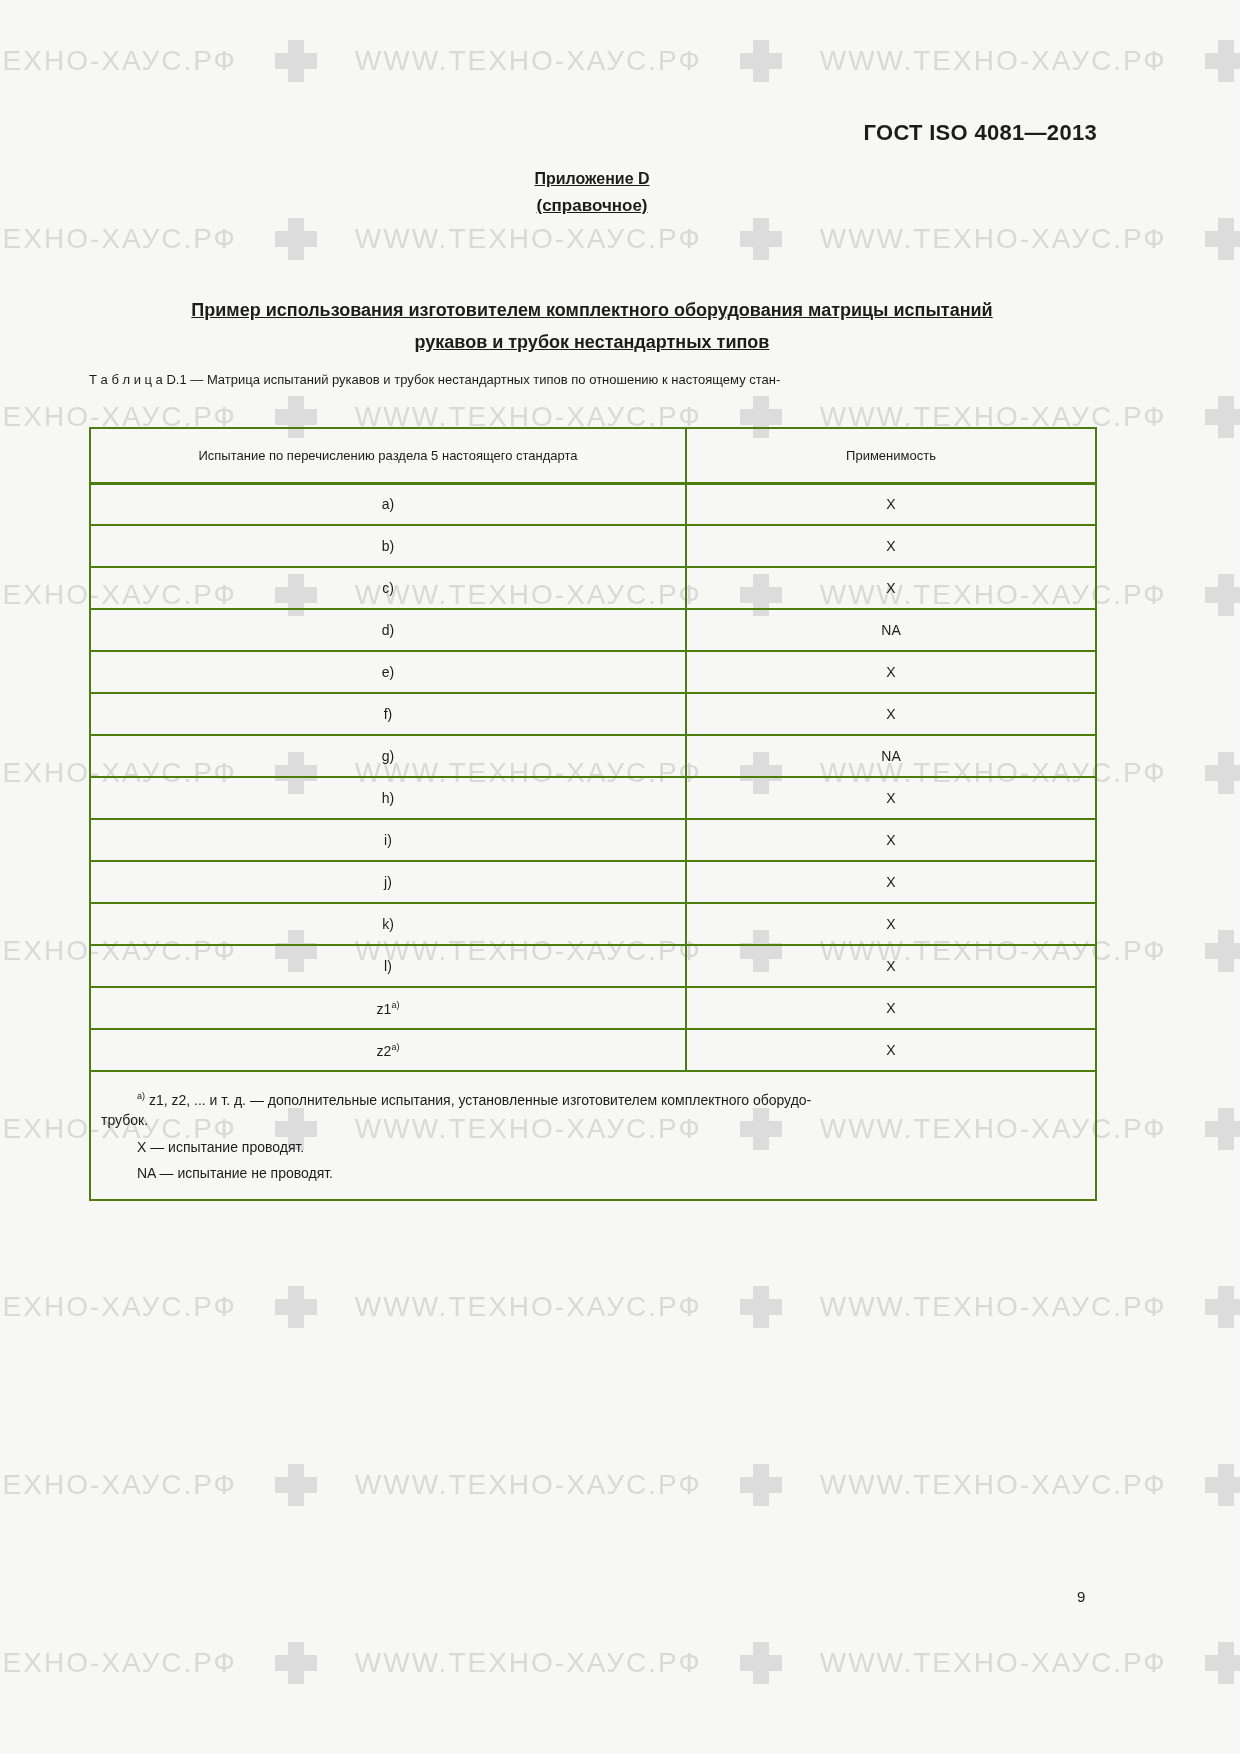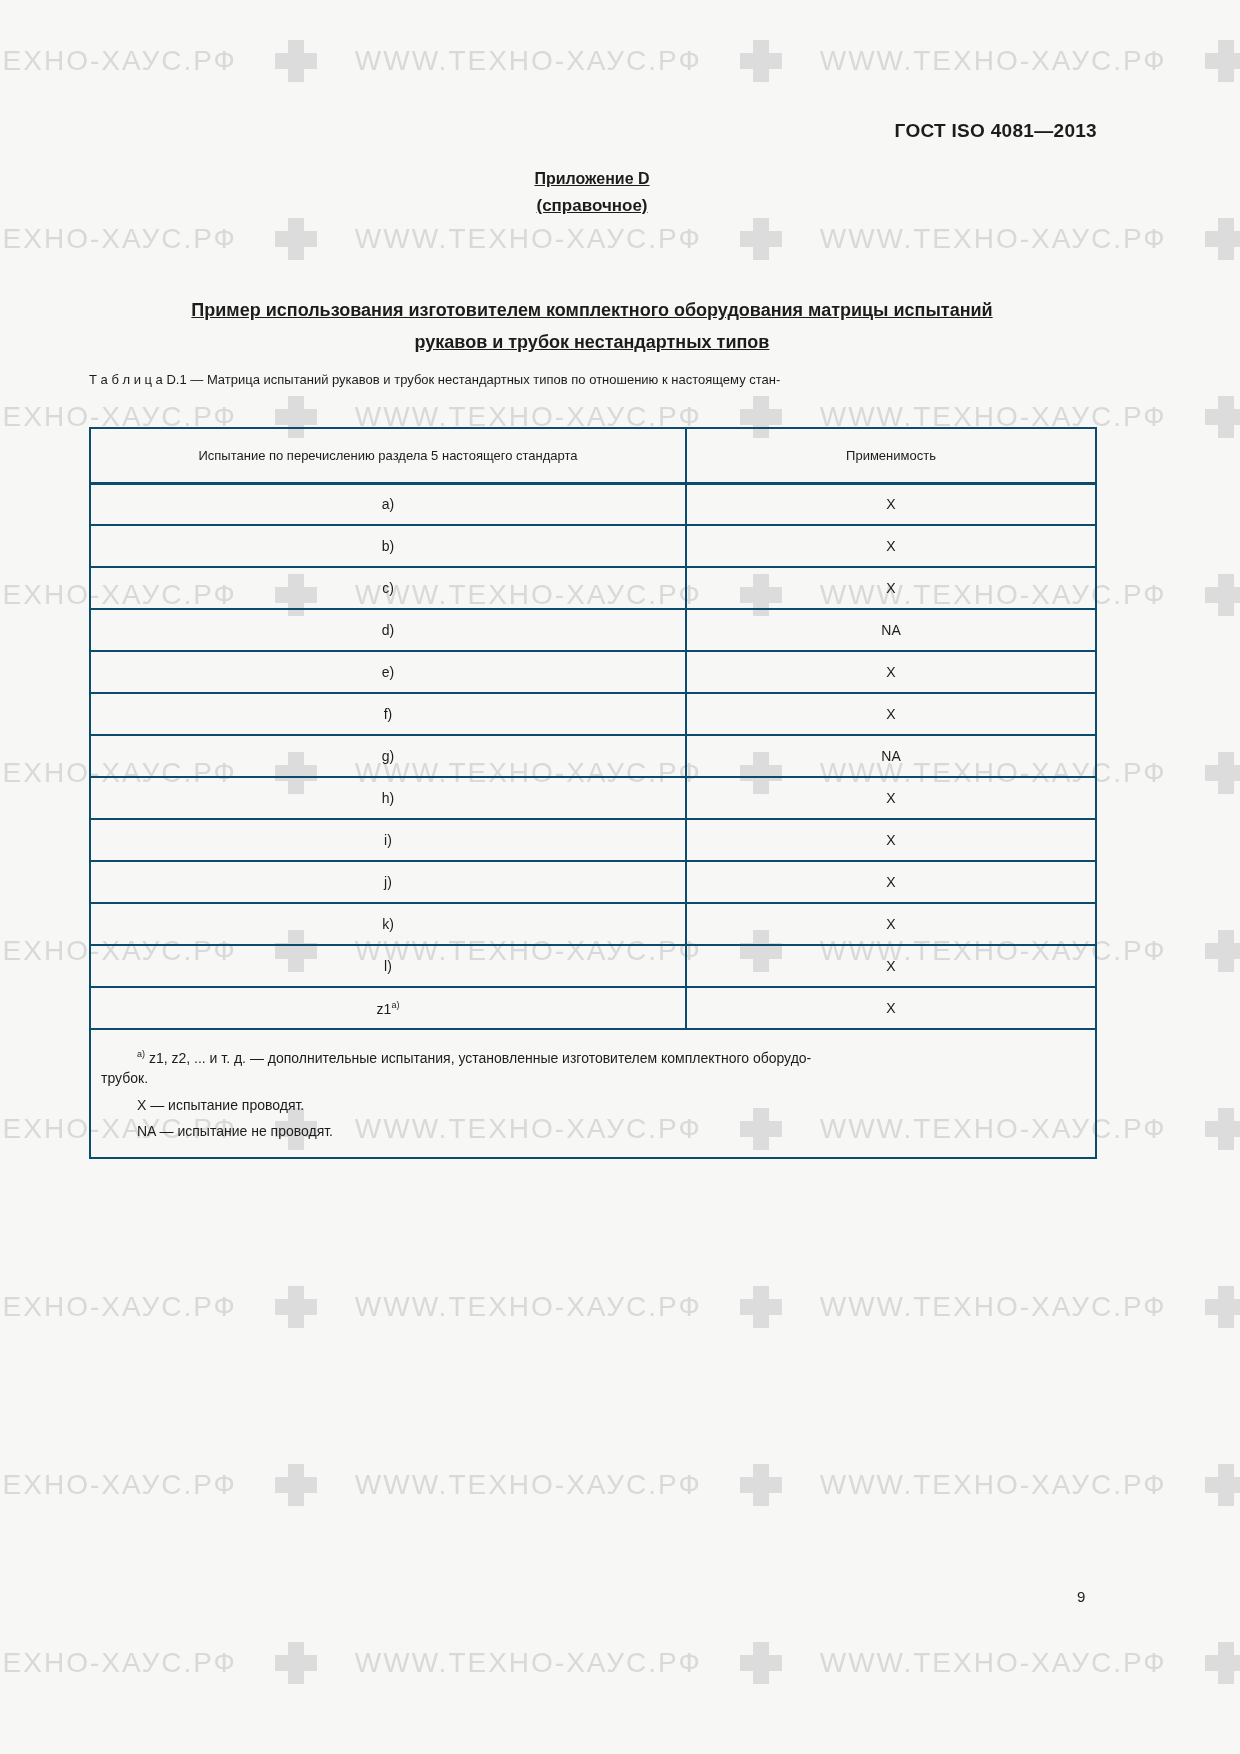--- a/index.html
+++ b/index.html
@@ -64,21 +64,21 @@
     left: 0; top: 13px;
     width: 42px; height: 16px;
     background: #dcdcdc;
   }
   
   .content { position: absolute; inset: 0; z-index: 1; }
   .doc-code {
     position: absolute;
     top: 120px;
     right: 143px;
-    font-size: 19px;
+    font-size: 22px;
     font-weight: bold;
     letter-spacing: 0.3px;
     margin-left: 8px;
   }
   .center-band {
     position: absolute;
     left: 89px;
     width: 1006px;
     text-align: center;
     text-decoration: underline;
@@ -100,21 +100,21 @@
     position: absolute;
     left: 89px;
     top: 427px;
     width: 1006px;
     border-collapse: collapse;
     table-layout: fixed;
   }
   .matrix col.c1 { width: 596px; }
   .matrix col.c2 { width: 410px; }
   .matrix th, .matrix td {
-    border: 2px solid #0c4a6e;
+    border: 2px solid #4d7c0f;
     text-align: center;
     vertical-align: middle;
     background: transparent;
   }
   .matrix th {
     height: 55px;
     font-size: 13px;
     font-weight: 400;
     border-bottom-width: 3px;
   }
@@ -233,20 +233,24 @@
             <td class="data-cell">X</td>
           </tr>
           <tr>
             <td class="data-cell">l)</td>
             <td class="data-cell">X</td>
           </tr>
           <tr>
             <td class="data-cell">z1<sup>а)</sup></td>
             <td class="data-cell">X</td>
           </tr>
+          <tr>
+            <td class="data-cell">z2<sup>а)</sup></td>
+            <td class="data-cell">X</td>
+          </tr>
         </tbody>
       <tfoot>
         <tr>
           <td class="fn-cell" colspan="2">
             <div class="fn-line1"><sup>а)</sup><span> z1, z2, ... и т. д. — дополнительные испытания, установленные изготовителем комплектного оборудо-</span></div>
             <div class="fn-line2">трубок.</div>
             <div class="fn-line3">X — испытание проводят.</div>
             <div class="fn-line4">NA — испытание не проводят.</div>
           </td>
         </tr>

